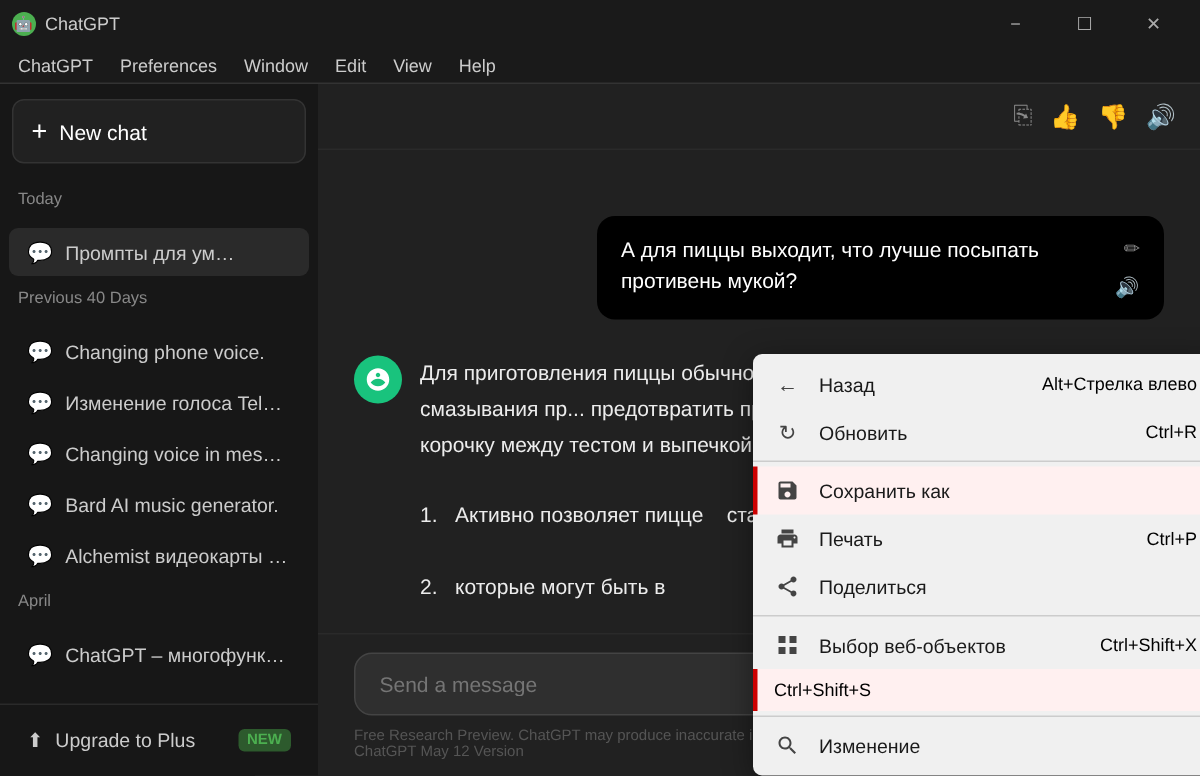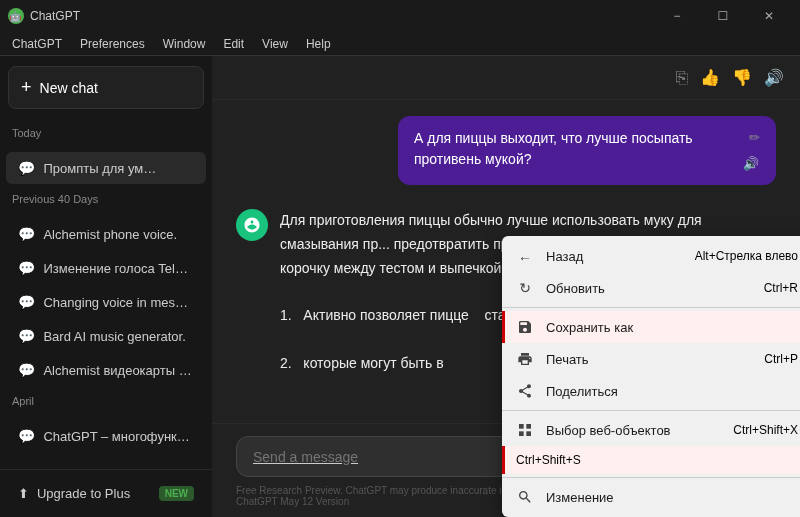--- a/index.html
+++ b/index.html
@@ -122,29 +122,30 @@
     .toolbar-icon { color: #888; font-size: 16px; cursor: pointer; }
 
     
     .chat-area { flex: 1; overflow-y: auto; padding: 16px 24px; display: flex; flex-direction: column; gap: 16px; }
     .user-message {
       display: flex;
       justify-content: flex-end;
       margin-bottom: 8px;
     }
     .user-bubble {
-      background: #4c1d95;
+      background: #000000;
       border-radius: 12px;
       padding: 12px 16px;
       max-width: 70%;
       font-size: 14px;
       line-height: 1.5;
       display: flex;
       align-items: flex-start;
       gap: 28px;
+      margin-top: 28px;
     }
 
     .ai-message { display: flex; gap: 12px; margin-bottom: 8px; }
     .ai-avatar {
       width: 32px; height: 32px;
       background: #19c37d;
       border-radius: 50%;
       flex-shrink: 0;
       display: flex;
       align-items: center;
@@ -168,21 +169,20 @@
       gap: 8px;
       border: 1px solid #444;
     }
     .input-box input {
       flex: 1;
       background: transparent;
       border: none;
       outline: none;
       color: #ccc;
       font-size: 14px;
-      text-decoration: underline;
     }
     .footer-note { font-size: 11px; color: #666; text-align: center; padding: 4px 0 2px; }
     .footer-right { font-size: 11px; color: #555; text-align: right; }
 
     
     .context-menu-overlay {
       position: absolute;
       top: 0; left: 0; right: 0; bottom: 0;
       z-index: 100;
     }
@@ -257,21 +257,21 @@
       <div class="sidebar-item-actions">
         <span>✏</span>
         <span>🗑</span>
       </div>
     </div>
 
     <div class="sidebar-section-label">Previous 40 Days</div>
 
     <div class="sidebar-item">
       <span class="chat-icon">💬</span>
-      <span class="sidebar-item-text">Alchemist phone voice.</span>
+      <span class="sidebar-item-text">Changing phone voice.</span>
     </div>
     <div class="sidebar-item">
       <span class="chat-icon">💬</span>
       <span class="sidebar-item-text">Изменение голоса Telegram.</span>
     </div>
     <div class="sidebar-item">
       <span class="chat-icon">💬</span>
       <span class="sidebar-item-text">Changing voice in messaging</span>
     </div>
     <div class="sidebar-item">

